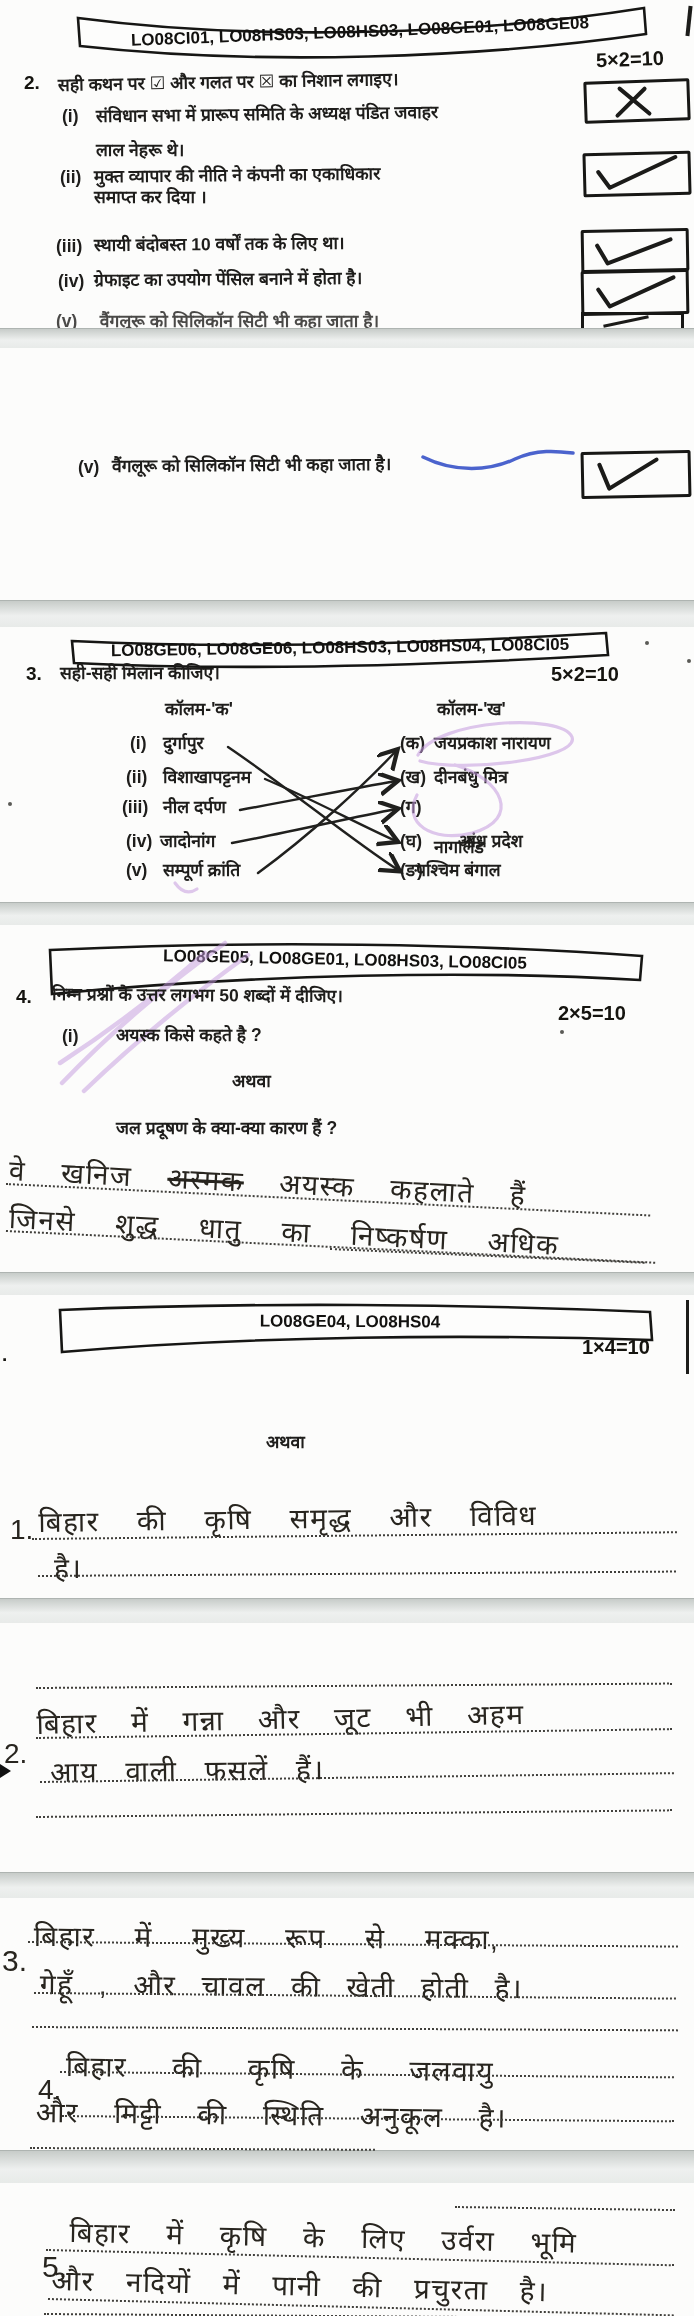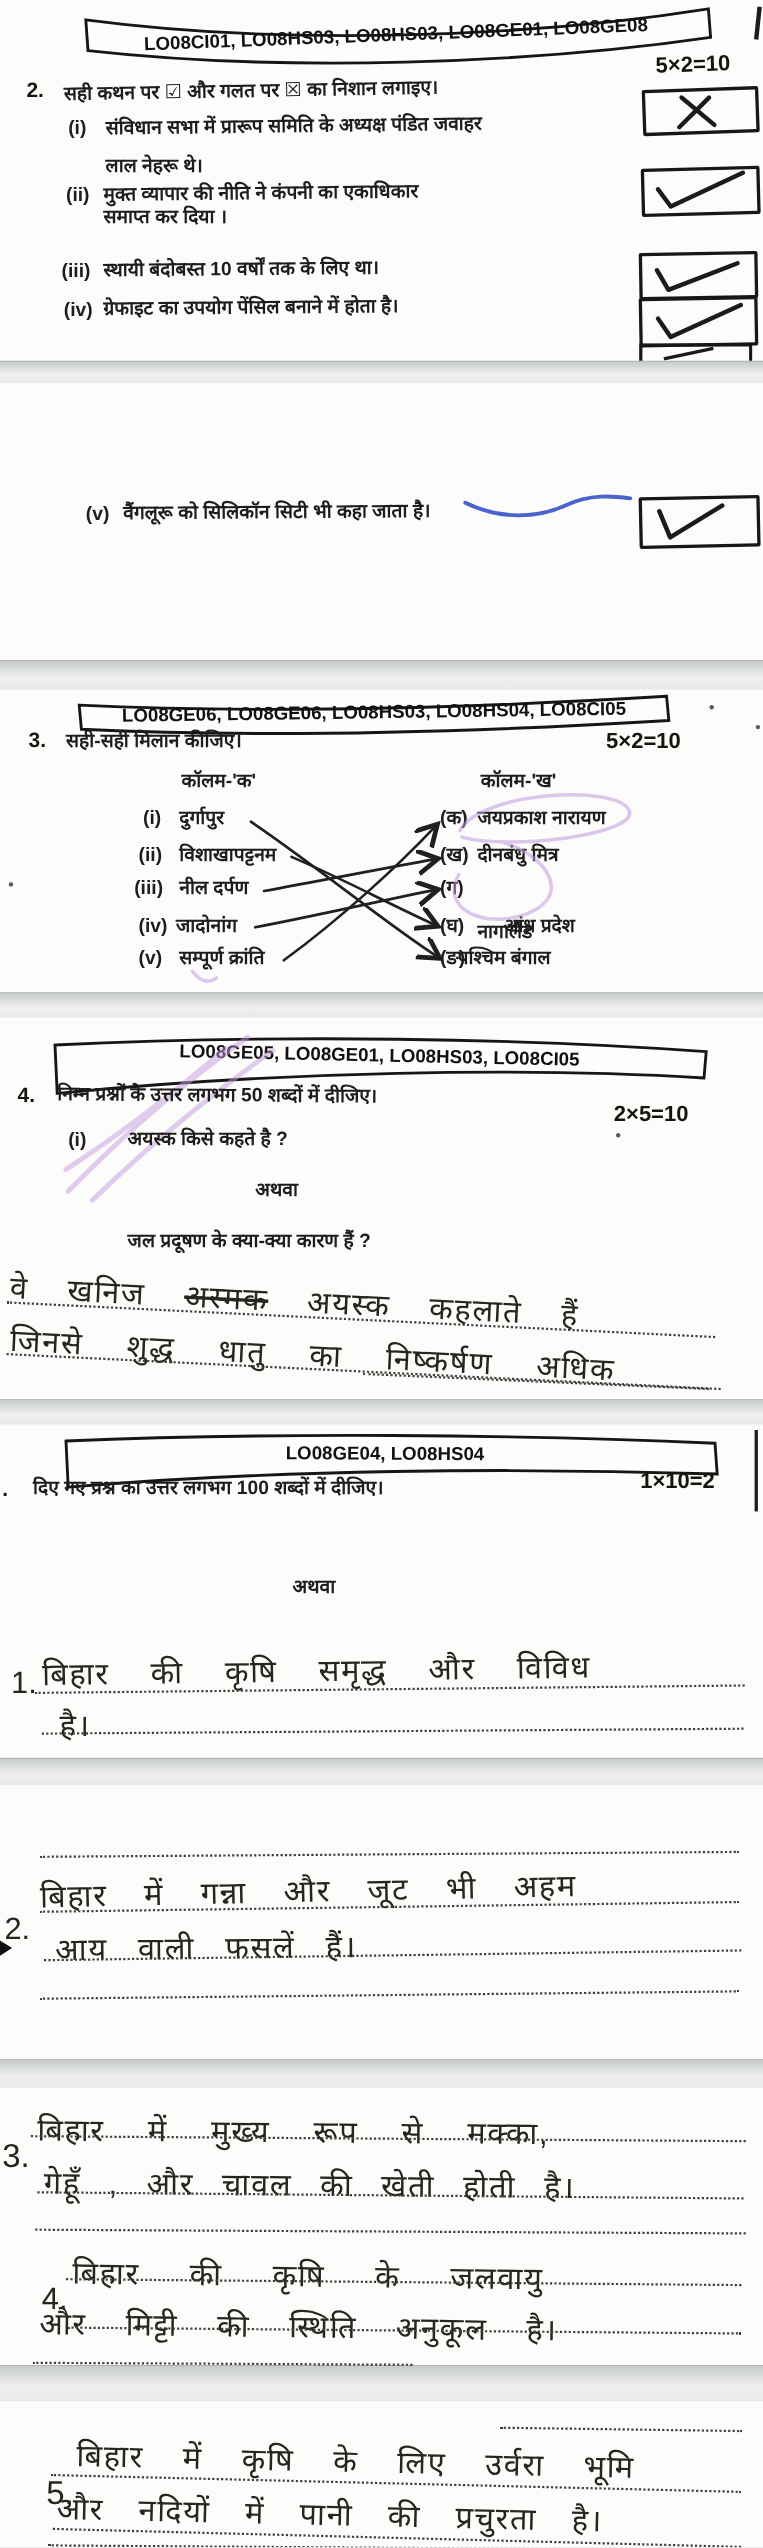--- a/index.html
+++ b/index.html
@@ -95,20 +95,26 @@
 
   <div class="pr" style="left:58px;top:271px">(iv)</div>
   <div class="pr" style="left:94px;top:269px;transform:rotate(-0.5deg)">ग्रेफाइट का उपयोग पेंसिल बनाने में होता है।</div>
   <div class="cbox" style="left:581px;top:270px;width:102px;height:39px;transform:rotate(-1deg)" data-mark="check">
 
     <svg class="mk mk-check" viewBox="0 0 100 39" preserveAspectRatio="none">
         <path d="M14 16 L25 33 L88 5"></path>
       </svg>
   </div>
 
+  <div class="clipwrap" style="left:56px;top:311px;width:470px;height:17px">
+    <div class="clipinner">
+      <span class="pr" style="position:static">(v)</span>
+      <span class="pr" style="position:static;margin-left:18px">वैंगलूरू को सिलिकॉन सिटी भी कहा जाता है।</span>
+    </div>
+  </div>
   <div class="clipwrap" style="left:581px;top:312px;width:103px;height:16px">
     <div style="position:absolute;left:0;top:0;width:97px;height:30px;border:3px solid #171715"></div>
     <div style="position:absolute;left:22px;top:8px;width:46px;height:0;border-top:3px solid #1b1b19;transform:rotate(-12deg)"></div>
   </div>
 
   <div class="pr" style="left:78px;top:457px">(v)</div>
   <div class="pr" style="left:112px;top:455px;transform:rotate(-0.4deg)">वैंगलूरू को सिलिकॉन सिटी भी कहा जाता है।</div>
   <svg class="overlay" style="left:415px;top:443px;width:165px;height:35px" viewBox="0 0 165 35">
     <path d="M8,14 C40,30 75,28 100,16 C122,6 142,8 158,10" fill="none" stroke="#3752c8" stroke-width="3.5" stroke-linecap="round" opacity="0.9"></path>
   </svg>
@@ -210,22 +216,21 @@
   <div class="rule" style="left:6px;top:1230px;width:650px;transform:rotate(2.8deg)"></div>
   <div class="rule" style="left:330px;top:1248px;width:315px;transform:rotate(2.5deg)"></div>
 
   <svg class="boxsvg" style="left:48px;top:1298px;width:616px;height:60px" viewBox="0 0 616 60">
     <path d="M12,12 C200,4 420,6 602,14 L604,42 C420,36 200,38 14,54 Z"></path>
   </svg>
   <div class="codes" style="left:60px;top:1312px;width:580px;transform:rotate(0.3deg)">LO08GE04, LO08HS04</div>
   <div class="vline" style="left:686px;top:1300px;width:3px;height:74px"></div>
 
   <div class="qnum" style="left:2px;top:1344px">.</div>
-  <div class="pr" style="left:30px;top:1342px">दिए गए प्रश्न का उत्तर लगभग 100 शब्दों में दीजिए।</div>
-  <div class="marksv" style="left:582px;top:1336px">1×10=2</div>
+  <div class="marksv" style="left:582px;top:1336px">1×4=10</div>
   <div class="pr" style="left:266px;top:1432px">अथवा</div>
 
   <div class="hwnum" style="left:10px;top:1514px">1.</div>
   <div class="hw" style="left:38px;top:1502px;transform:rotate(-0.8deg);word-spacing:28px;font-size:28px">बिहार की कृषि समृद्ध और विविध</div>
   <div class="rule" style="left:32px;top:1538px;width:645px;transform:rotate(-0.6deg)"></div>
   <div class="hw" style="left:54px;top:1548px;font-size:28px">है।</div>
   <div class="rule" style="left:38px;top:1575px;width:638px;transform:rotate(-0.4deg)"></div>
 
   <div class="rule" style="left:36px;top:1687px;width:636px;transform:rotate(-0.4deg)"></div>
   <div class="hwnum" style="left:4px;top:1738px">2.</div>

